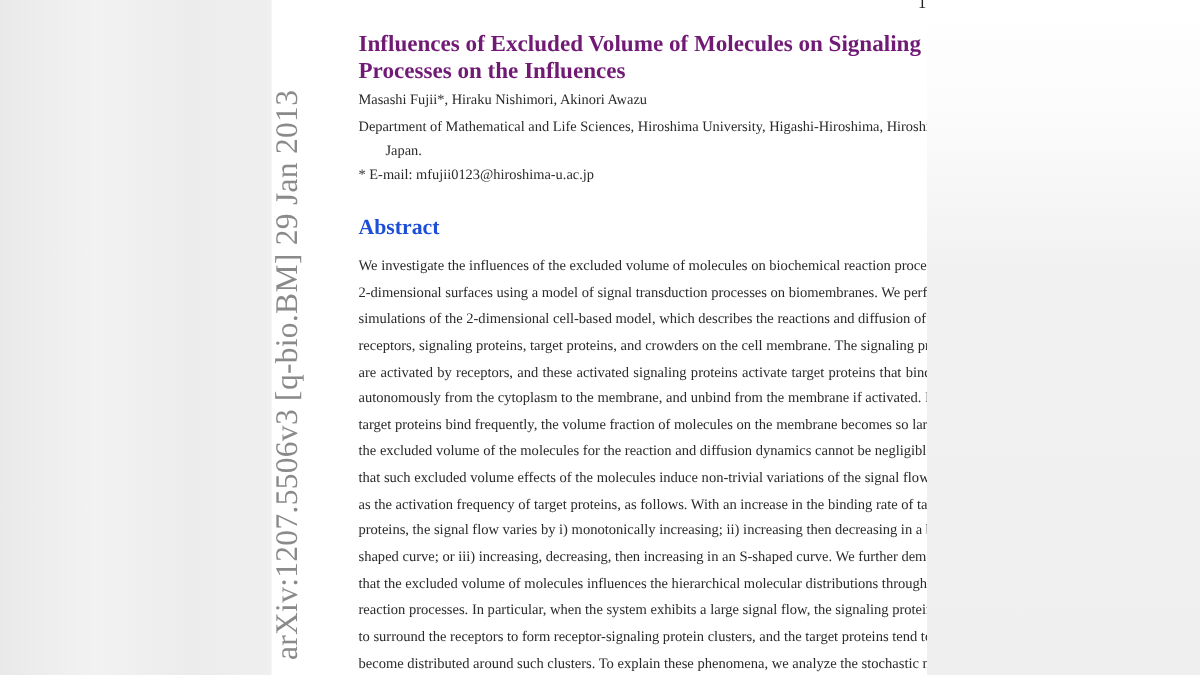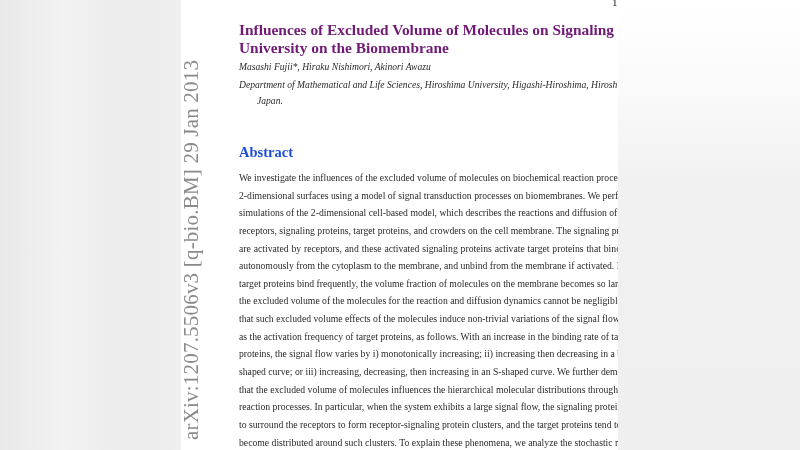--- a/index.html
+++ b/index.html
@@ -29,21 +29,21 @@
     font-family:"Liberation Serif","DejaVu Serif",serif;
     font-size:21px; color:#8a8a8a; white-space:nowrap; letter-spacing:0.2px;
   }
   .title {
     position:absolute; left:58px; top:21px; width:380px;
     font-weight:bold; font-size:15.4px; line-height:18px; color:#701a75;
   }
   .line {
     position:absolute; left:58px; white-space:nowrap; color:#2a2a2a;
   }
-  .meta { font-size:9.6px;font-style:italic; }
+  .meta { font-size:9.6px; }
   .authors { top:61px; }
   .dept { top:79px; }
   .country { top:95px;margin-left:18px; }
   .email { top:111px; }
   .abstract-heading {
     position:absolute; left:58px; top:144px;
     font-weight:bold; font-size:14.5px; color:#1d4ed8;
   }
   .abstract-body {
     position:absolute; left:58px; top:169px; width:382px;
@@ -60,26 +60,27 @@
 <div class="bg-left"></div>
 <div class="bg-right"></div>
 
 <div class="page">
   <div class="page-number">1</div>
 
   <div class="stamp">arXiv:1207.5506v3  [q-bio.BM]  29 Jan 2013</div>
 
   <div class="title">
     <div>Influences of Excluded Volume of Molecules on Signaling</div>
-    <div>University on the Biomembrane</div>
+    <div>Processes on the Influences</div>
   </div>
 
   <div class="line meta authors">Masashi Fujii*, Hiraku Nishimori, Akinori Awazu</div>
   <div class="line meta dept">Department of Mathematical and Life Sciences, Hiroshima University, Higashi-Hiroshima, Hiroshima,</div>
   <div class="line meta country">Japan.</div>
+  <div class="line meta email">* E-mail: mfujii0123@hiroshima-u.ac.jp</div>
 
   <div class="abstract-heading">Abstract</div>
 
   <div class="abstract-body">
     <span class="abstract-line">We investigate the influences of the excluded volume of molecules on biochemical reaction processes on</span>
     <span class="abstract-line">2-dimensional surfaces using a model of signal transduction processes on biomembranes.  We perform</span>
     <span class="abstract-line">simulations of the 2-dimensional cell-based model, which describes the reactions and diffusion of the</span>
     <span class="abstract-line">receptors, signaling proteins, target proteins, and crowders on the cell membrane. The signaling proteins</span>
     <span class="abstract-line">are activated by receptors, and these activated signaling proteins activate target proteins that bind</span>
     <span class="abstract-line">autonomously from the cytoplasm to the membrane, and unbind from the membrane if activated. If the</span>

